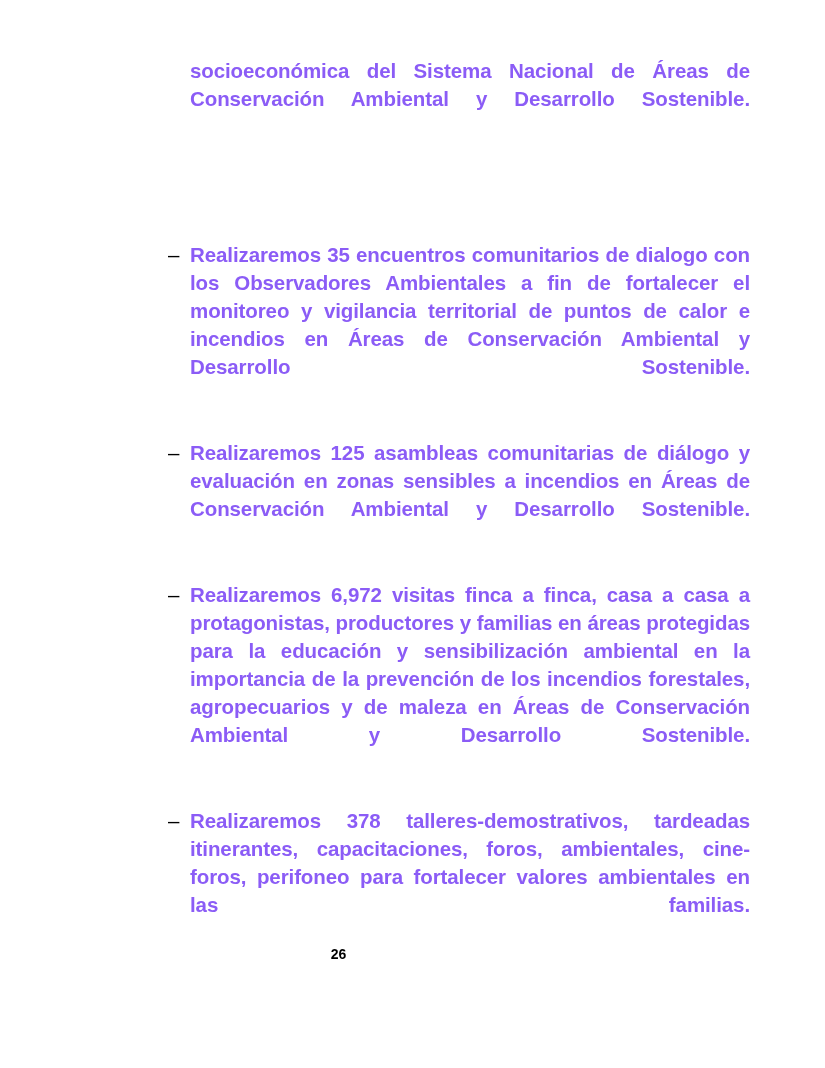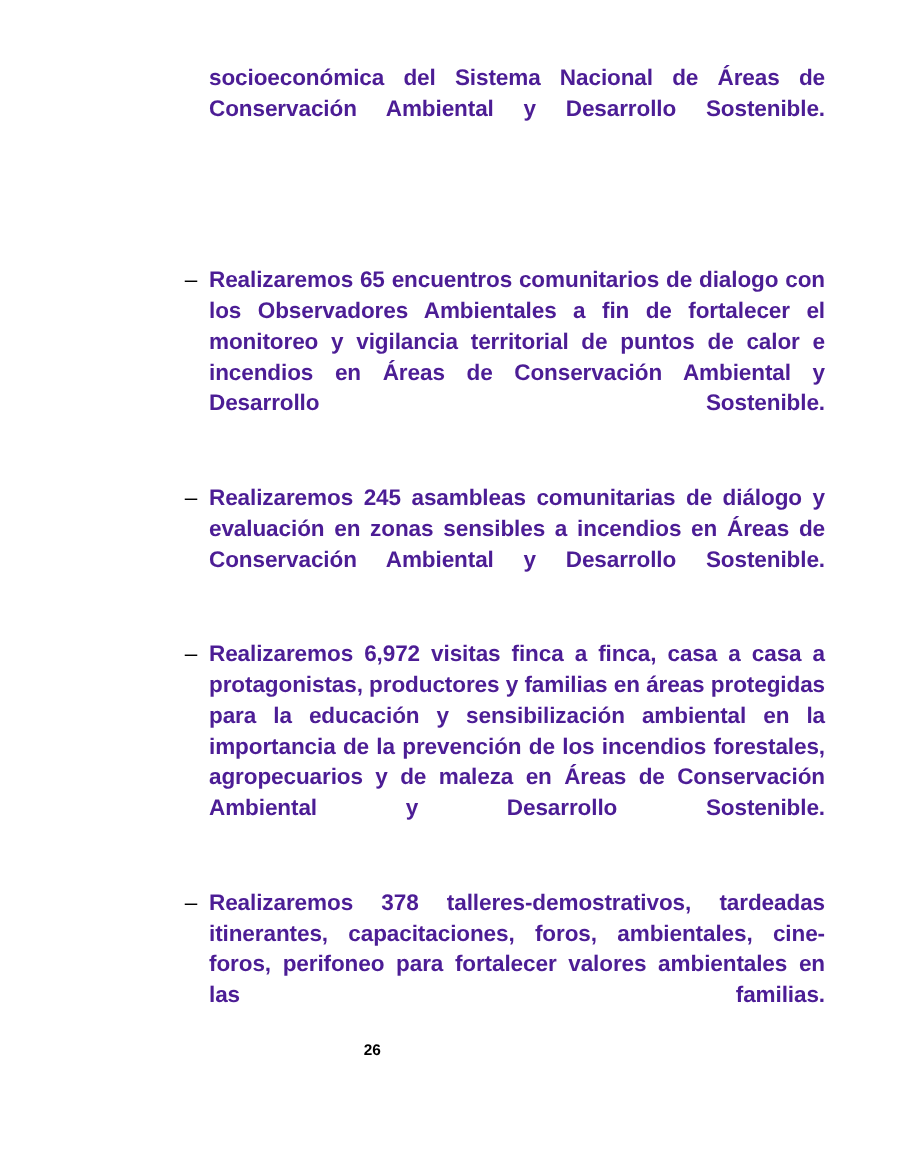--- a/index.html
+++ b/index.html
@@ -24,21 +24,21 @@
     top: 57px;
     width: 582px;
   }
   .para {
     font-size: 20.5px;
     font-weight: bold;
     line-height: 28px;
     text-align: justify;
     text-justify: inter-word;
     letter-spacing: -0.1px;
-    color: #4c1d95;
+    color: #8b5cf6;
     -webkit-hyphens: none;
     hyphens: none;
   }
   
   .intro {
     margin: 0 0 0 22px;
     width: 560px;
   }
   .bullet-list {
     margin: 0;
@@ -94,26 +94,26 @@
   <div id="content">
 
     <p class="para intro">socioeconómica del Sistema Nacional de Áreas de Conservación Ambiental y Desarrollo Sostenible.</p>
 
     <div id="gap-intro-to-list"></div>
 
     <ul class="bullet-list">
 
       <li class="bullet">
         <span class="bullet-marker">–</span>
-        <span class="para bullet-text">Realizaremos 65 encuentros comunitarios de dialogo con los Observadores Ambientales a fin de fortalecer el monitoreo y vigilancia territorial de puntos de calor e incendios en Áreas de Conservación Ambiental y Desarrollo Sostenible.</span>
+        <span class="para bullet-text">Realizaremos 35 encuentros comunitarios de dialogo con los Observadores Ambientales a fin de fortalecer el monitoreo y vigilancia territorial de puntos de calor e incendios en Áreas de Conservación Ambiental y Desarrollo Sostenible.</span>
       </li>
 
       <li class="bullet">
         <span class="bullet-marker">–</span>
-        <span class="para bullet-text">Realizaremos 245 asambleas comunitarias de diálogo y evaluación en zonas sensibles a incendios en Áreas de Conservación Ambiental y Desarrollo Sostenible.</span>
+        <span class="para bullet-text">Realizaremos 125 asambleas comunitarias de diálogo y evaluación en zonas sensibles a incendios en Áreas de Conservación Ambiental y Desarrollo Sostenible.</span>
       </li>
 
       <li class="bullet">
         <span class="bullet-marker">–</span>
         <span class="para bullet-text">Realizaremos 6,972 visitas finca a finca, casa a casa a protagonistas, productores y familias en áreas protegidas para la educación y sensibilización ambiental en la importancia de la prevención de los incendios forestales, agropecuarios y de maleza en Áreas de Conservación Ambiental y Desarrollo Sostenible.</span>
       </li>
 
       <li class="bullet">
         <span class="bullet-marker">–</span>
         <span class="para bullet-text">Realizaremos 378 talleres-demostrativos, tardeadas itinerantes, capacitaciones, foros, ambientales, cine-foros, perifoneo para fortalecer valores ambientales en las familias.</span>

